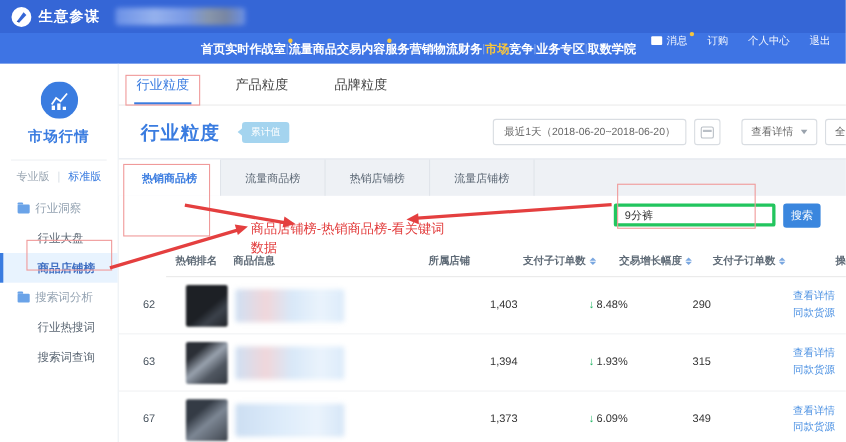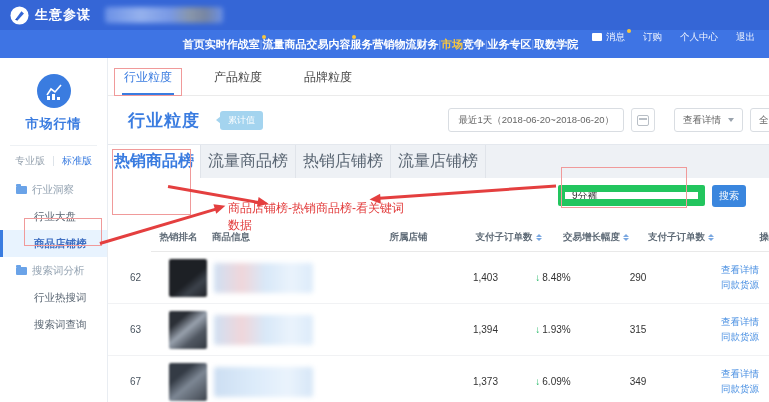--- a/index.html
+++ b/index.html
@@ -55,25 +55,25 @@
   .head-controls { margin-left:auto; display:flex; align-items:center; gap:7px; }
   .ctrl { border:1px solid #d9dde2; border-radius:3px; height:24px; display:flex; align-items:center; font-size:9.5px; color:#666; padding:0 8px; cursor:pointer; white-space:nowrap; }
   .ctrl.date { padding:0 9px;text-align:right; }
   .cal-btn { width:24px; height:24px; border:1px solid #d9dde2; border-radius:3px; display:flex; align-items:center; justify-content:center; cursor:pointer; margin-right:12px; }
   .cal { width:12px; height:11px; border:1px solid #b9bfc6; border-radius:2px; position:relative; }
   .cal::before { content:""; position:absolute; top:2px; left:1px; right:1px; height:2px; background:#b9bfc6; }
   .caret { width:0; height:0; border-left:3.5px solid transparent; border-right:3.5px solid transparent; border-top:4px solid #9aa3ad; margin-left:7px; }
   .ctrl.wide { min-width:116px; justify-content:space-between; }
 
   .subtabs { height:34px; background:#eef1f5; display:flex; border-top:1px solid #e4e8ee; }
-  .subtab { width:95px; display:flex; align-items:center; justify-content:center; font-size:16px; color:#5a6673; border-right:1px solid #e0e4ea; cursor:pointer; }
+  .subtab { width:95px; display:flex; align-items:center; justify-content:center; font-size:10px; color:#5a6673; border-right:1px solid #e0e4ea; cursor:pointer; }
   .subtab.active { width:93px; background:#fff; color:#3a7ce0; font-weight:bold; }
 
   .search-row { position:relative; height:46px; }
-  .search-input { position:absolute; left:450px; top:7px; width:147px; height:21px; border:7px solid #22c55e; border-radius:2px; font-size:10px; color:#333; padding:0 7px; outline:none; font-family:"Liberation Sans","DejaVu Sans",sans-serif; }
+  .search-input { position:absolute; left:450px; top:7px; width:147px; height:21px; border:3px solid #22c55e; border-radius:2px; font-size:10px; color:#333; padding:0 7px; outline:none; font-family:"Liberation Sans","DejaVu Sans",sans-serif; }
   .search-btn { position:absolute; left:604px; top:7px; width:34px; height:22px; background:#3a86de; color:#fff; border:none; border-radius:3px; font-size:10px; cursor:pointer; font-family:"Liberation Sans","DejaVu Sans",sans-serif; }
 
   
   .grid { display:grid; grid-template-columns:55px 150px 105px 95px 80px 90px 86px; align-items:center; }
   .thead { height:28px; border-bottom:1px solid #e9e9e9;margin-left:43px; }
   .th { font-size:9.5px; color:#5f6b77; font-weight:bold; text-align:center; display:flex; align-items:center; justify-content:center; gap:3px; }
   .th.left { justify-content:flex-start; padding-left:6px; }
   .sort { display:inline-flex; flex-direction:column; gap:1px; cursor:pointer; }
   .sort i { display:block; width:0; height:0; border-left:3px solid transparent; border-right:3px solid transparent; }
   .sort .up { border-bottom:3.5px solid #7aa7e0; }
@@ -83,21 +83,21 @@
   .td.rank { color:#4a5560; }
   .prod { display:flex; align-items:center; gap:7px; padding-left:6px; }
   .thumb { width:38px; height:38px; border-radius:2px; flex:0 0 auto; filter:blur(1px); }
   .r1 .thumb { background:linear-gradient(140deg,#1d2025 55%,#3c424b 72%,#22252a); }
   .r2 .thumb { background:linear-gradient(140deg,#2b2f36 25%,#98a1ad 48%,#505761 70%,#343a42); }
   .r3 .thumb { background:linear-gradient(140deg,#343b45 30%,#7d8794 55%,#3f454e); }
   .pblur { width:112px; height:30px; border-radius:2px; filter:blur(2.5px);
       background:linear-gradient(90deg,#cfe0f3,#f0d6da 28%,#d8e8f8 52%,#eaf3fc 78%,#dcebfa); }
   .r3 .pblur { background:linear-gradient(90deg,#ccdef2,#dcebfa 40%,#eaf3fc 75%,#d6e6f7); }
   .sblur { width:78px; height:13px; margin:0 auto; border-radius:2px; filter:blur(2px); background:#d7e6f6; }
-  .td.num { text-align:right; padding-right:15px; }
+  .td.num { text-align:center; padding-right:15px; }
   .growth { display:flex; align-items:center; justify-content:center; gap:2px; font-size:10px; color:#333; }
   .g-arrow { color:#1db561; font-size:10px; font-weight:bold; }
   .ops { text-align:right; padding-right:10px; line-height:1.55; }
   .ops a { display:block; color:#4a90e2; font-size:9.5px; text-decoration:none; cursor:pointer; }
 
   
   .overlay { position:absolute; inset:0; pointer-events:none; z-index:50; }
   .rb { position:absolute; border:1.5px solid #f09a9a; }
   .anno-text { position:absolute; left:228px; top:200px; width:176px; color:#e23b3b; font-size:12px; font-weight:normal; line-height:1.45; }
   .ar { position:absolute; height:0; border-top:3.5px solid #e43f3f; transform-origin:0 1.75px; }

